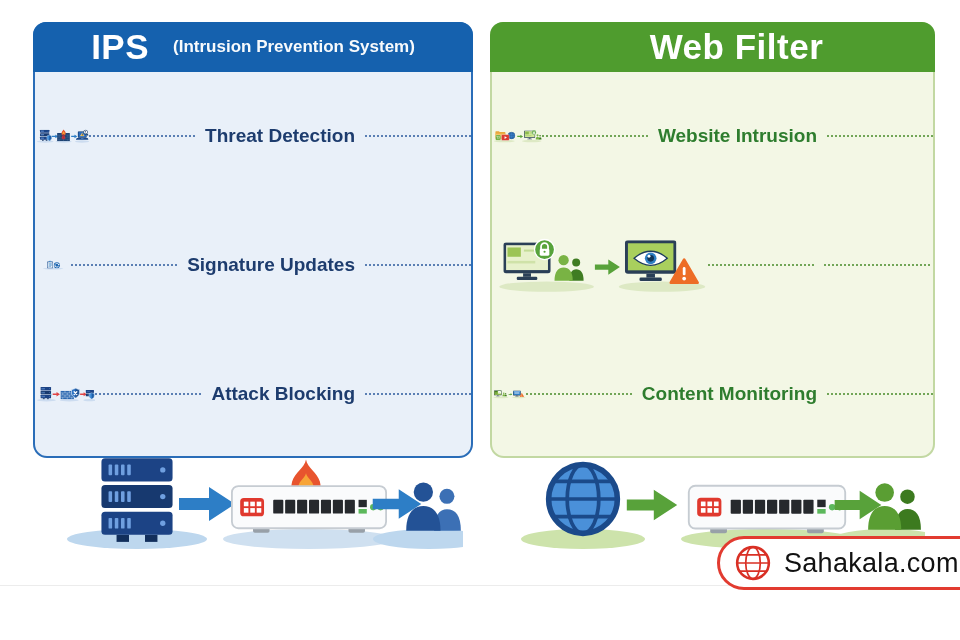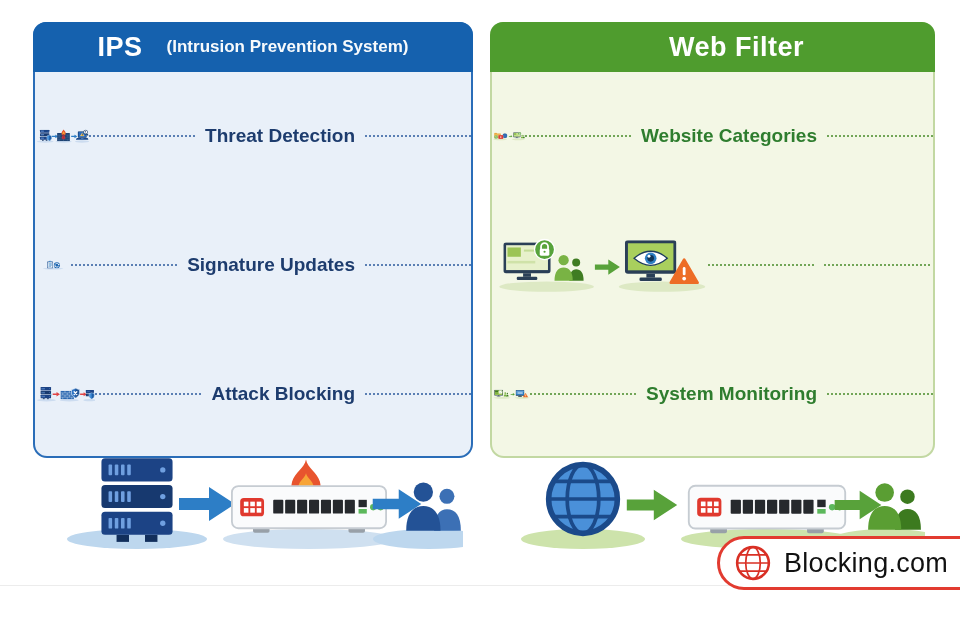--- a/index.html
+++ b/index.html
@@ -12,21 +12,21 @@
   
   .panel{position:absolute; top:22px; height:436px; border-radius:14px; box-sizing:border-box;}
   .panel-ips{left:33px; width:440px; background:var(--ips-body,#e9f0f9); border:2px solid var(--ips-border,#2a6db8);}
   .panel-web{left:490px; width:445px; background:var(--web-body,#f3f7e5); border:2px solid var(--web-border,#c2d8a2);}
   .panel-header{
     height:50px; margin:-2px -2px 0 -2px; border-radius:13px 13px 0 0;
     display:flex; align-items:center; justify-content:center; color:#fff;
   }
   .panel-ips .panel-header{background:var(--ips-header,#1561ae);}
   .panel-web .panel-header{background:var(--web-header,#4f9c2e);padding-left:48px;}
-  .ph-title{font-size:27px; font-weight:bold; letter-spacing:.5px;}
+  .ph-title{font-size:35px; font-weight:bold; letter-spacing:.5px;}
   .ph-sub{font-size:17px; font-weight:bold; margin-left:24px; opacity:.97;}
   .panel-body{display:flex; flex-direction:column; height:386px;}
   .row{flex:1; display:flex; flex-direction:row; justify-content:flex-end; align-items:center;}
   .cluster{display:block;}
   .label-row{height:32px; display:flex; align-items:center; justify-content:center; gap:10px; width:100%;}
   .dots{width:106px; height:0; border-top:2px dotted #5a7fb4;}
   .panel-web .dots{border-top-color:#71a557;}
   .row-label{font-size:19px; font-weight:bold; white-space:nowrap;}
   .panel-ips .row-label{color:var(--ips-label,#1d3c6e);}
   .panel-web .row-label{color:var(--web-label,#2e7d2e);}
@@ -352,21 +352,21 @@
             <rect x="276" y="16" width="30" height="22" fill="#8cba4e"></rect>
             <rect x="312" y="20" width="28" height="5" fill="#b6d67e"></rect>
               <rect x="312" y="30" width="22" height="5" fill="#b6d67e"></rect>
             <rect x="276" y="46" width="52" height="6" fill="#aed077"></rect>
           </g>
           <use href="#s-lock" x="326" y="0" width="44" height="44"></use>
           <use href="#s-people" x="360" y="30" width="54" height="58" style="--c1:#79b344;--c2:#3f7c22"></use>
         </svg>
         <div class="label-row">
           <span class="dots"></span>
-          <span class="row-label">Website Categories</span>
+          <span class="row-label">Website Intrusion</span>
           <span class="dots"></span>
         </div>
       </div>
 
       <div class="row">
         <svg class="cluster" viewBox="0 0 415 104" width="415" height="104">
           <g fill="#dde9c4">
             <ellipse cx="106" cy="94" rx="92" ry="10"></ellipse>
               <ellipse cx="330" cy="94" rx="84" ry="10"></ellipse>
           </g>
@@ -412,21 +412,21 @@
             <rect x="266" y="16" width="80" height="10" fill="#7fb3e4"></rect>
             <rect x="270" y="32" width="8" height="6" fill="#eaf2fb"></rect>
               <rect x="282" y="32" width="54" height="6" fill="#eaf2fb"></rect>
             <rect x="270" y="43" width="8" height="6" fill="#eaf2fb"></rect>
               <rect x="282" y="43" width="54" height="6" fill="#eaf2fb"></rect>
           </g>
           <use href="#s-warn-o" x="338" y="40" width="56" height="50"></use>
         </svg>
         <div class="label-row">
           <span class="dots"></span>
-          <span class="row-label">System Monitoring</span>
+          <span class="row-label">Content Monitoring</span>
           <span class="dots"></span>
         </div>
       </div>
 
     </div>
   </section>
 
   <svg class="flow flow-left" viewBox="0 0 408 92">
     <g>
       <ellipse cx="82" cy="81" rx="70" ry="10" fill="#bdd7ee"></ellipse>
@@ -451,15 +451,15 @@
     <use href="#s-arrow" x="108" y="28" width="54" height="38" fill="var(--web-arrow,#58a23a)"></use>
     <use href="#s-appliance" x="170" y="24" width="160" height="54"></use>
     <use href="#s-arrow" x="316" y="28" width="50" height="38" fill="var(--web-arrow,#58a23a)"></use>
     <use href="#s-people" x="348" y="16" width="58" height="64" style="--c1:#5a9e33;--c2:#3c7a1f"></use>
   </svg>
 
   <div class="watermark">
     <svg width="36" height="36" viewBox="0 0 84 84">
       <use href="#s-globe" style="--gfill:#ffffff;--gline:#d93025"></use>
     </svg>
-    <span class="wm-text">Blocking.com</span>
+    <span class="wm-text">Sahakala.com</span>
   </div>
 </div>
 
 </body></html>

